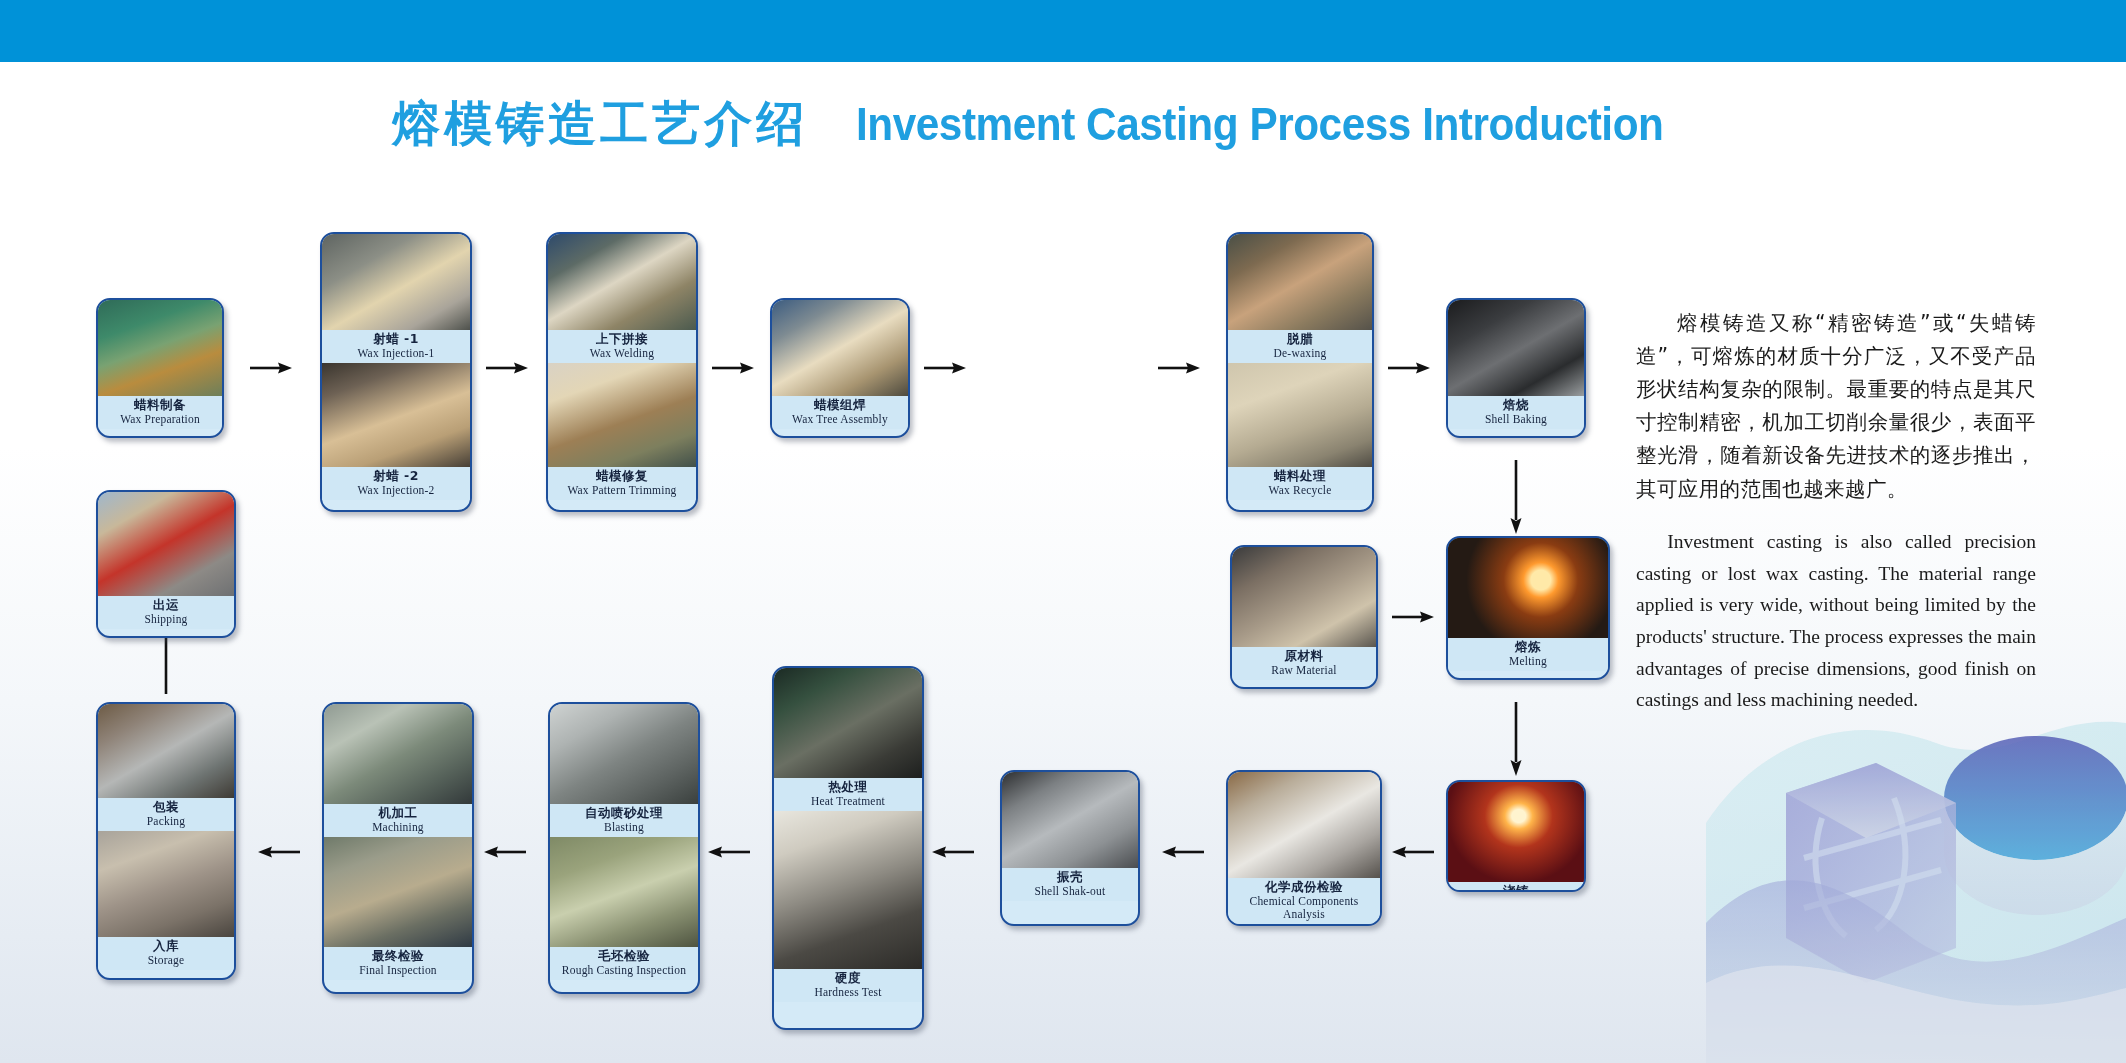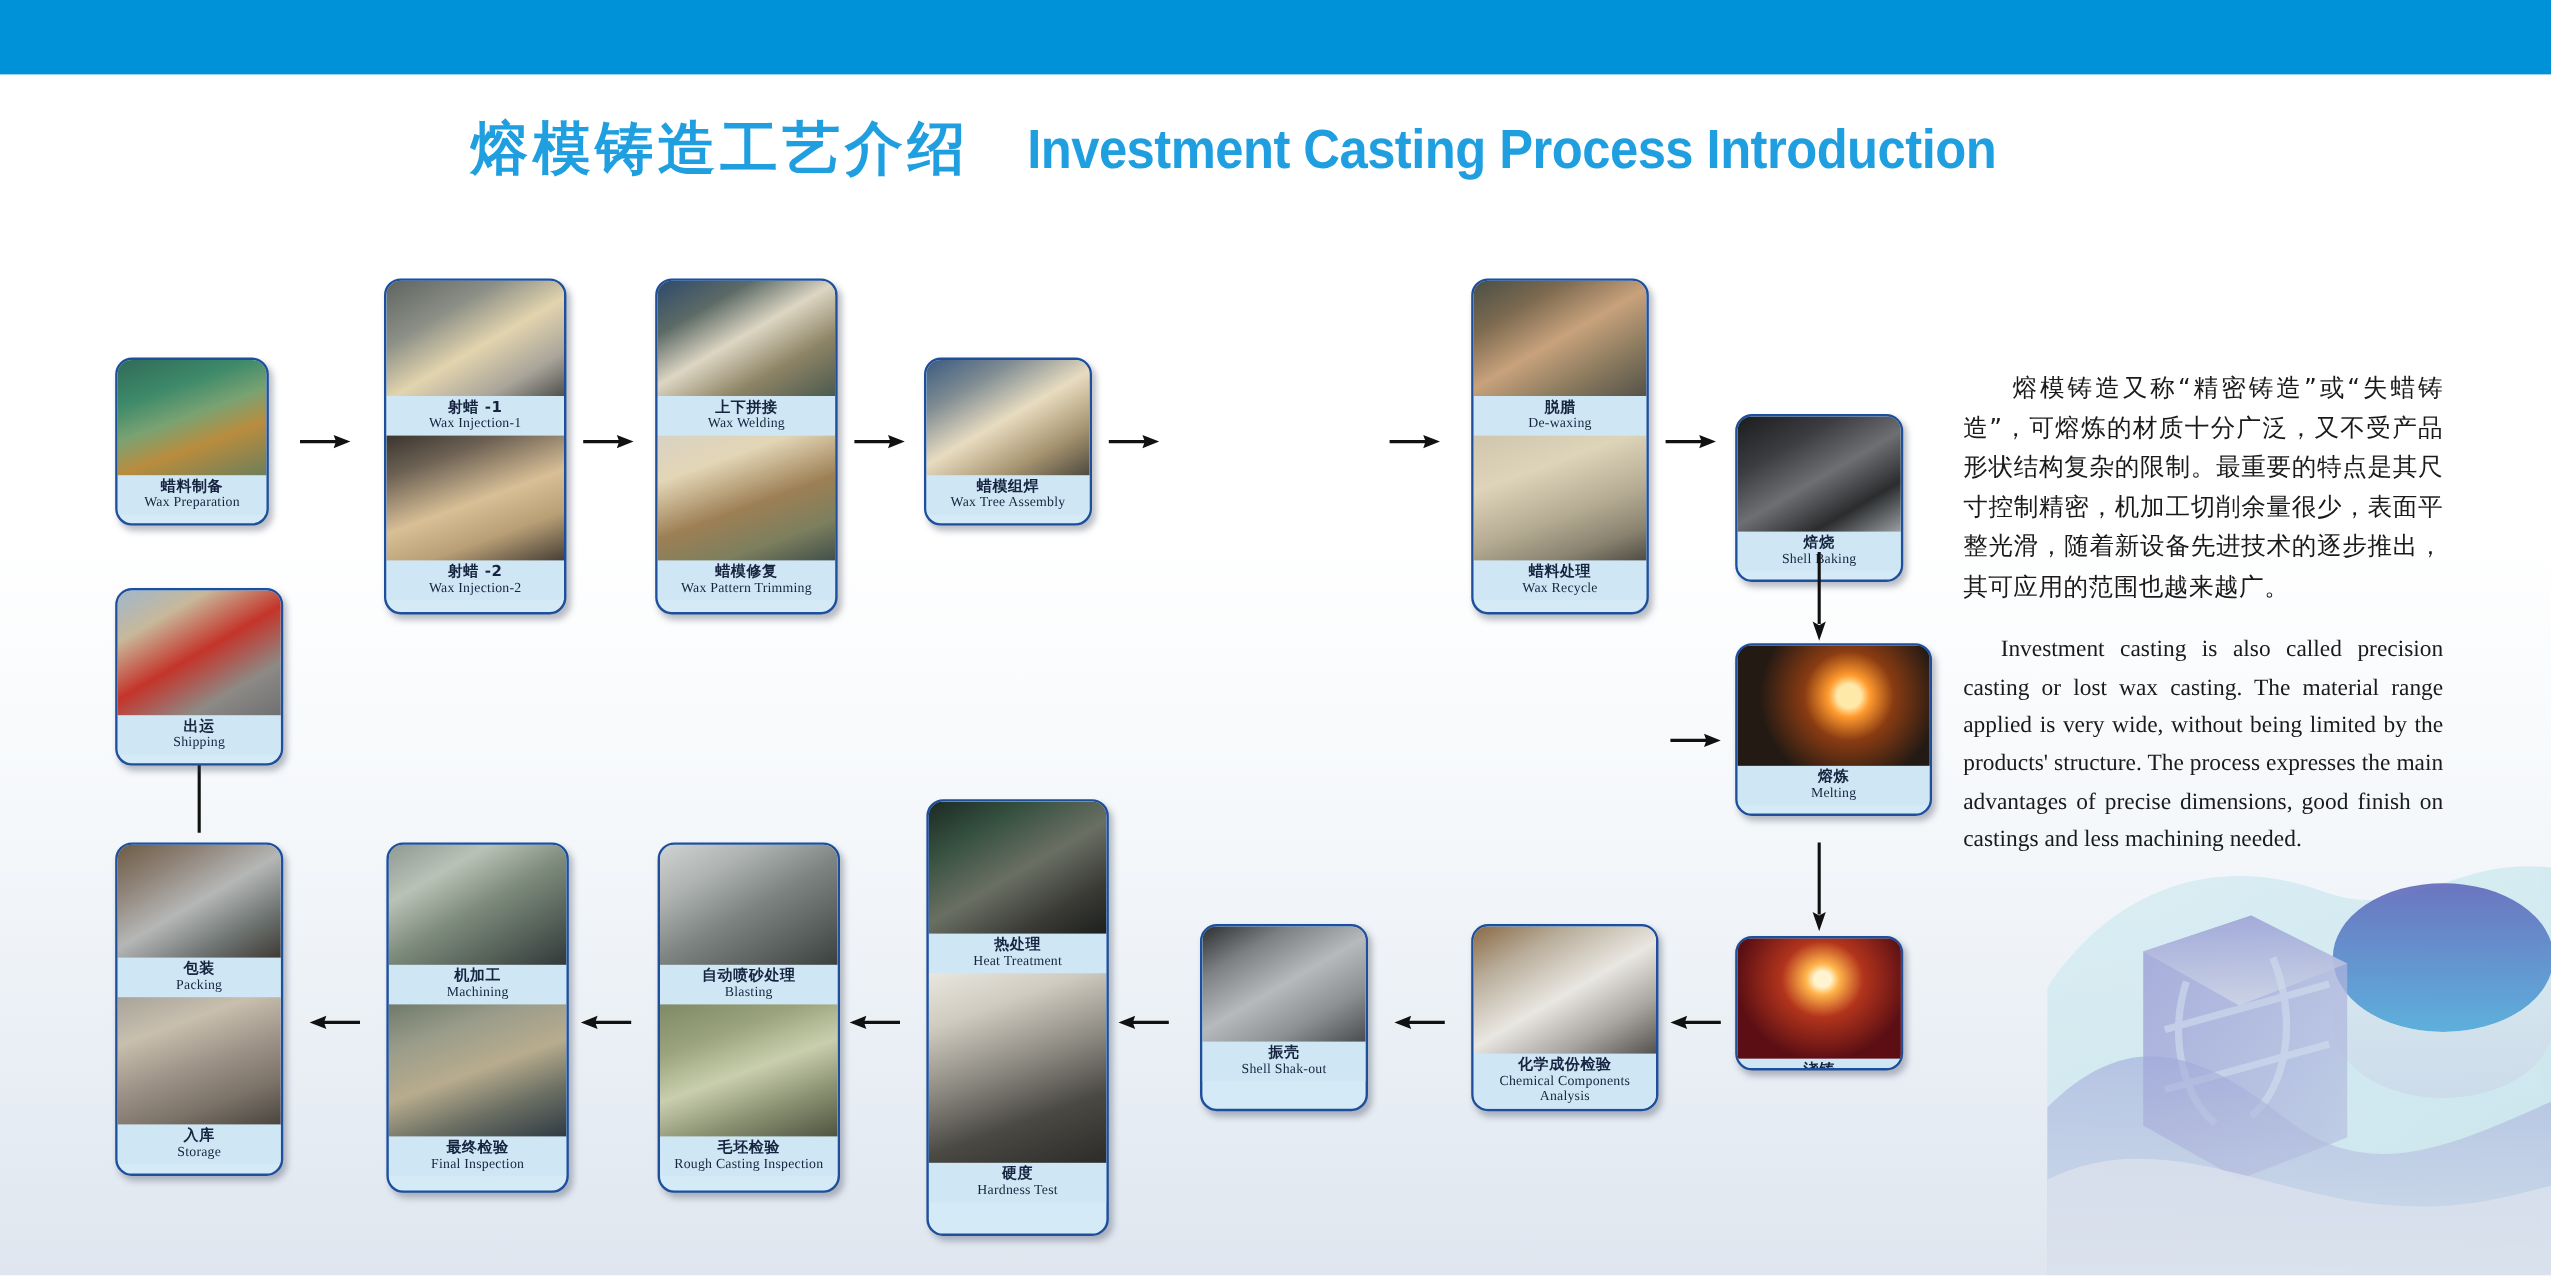--- a/index.html
+++ b/index.html
@@ -239,35 +239,42 @@
     </div>
   </div>
 
   <div class="arrow" style="left:1386px;top:358px;">
     <svg width="46" height="20" viewBox="0 0 46 20">
         <path d="M2 10 H34" stroke="#111" stroke-width="2.6"></path>
         <path d="M44 10 L30 4.5 L32 10 L30 15.5 Z" fill="#111"></path>
       </svg>
   </div>
 
-  <div class="card" style="left:1446px;top:298px;width:140px;height:140px;margin-top:47px;">
+  <div class="card" style="left:1446px;top:298px;width:140px;height:140px;">
     <div class="photo" style="height:96px;background-image:linear-gradient(150deg,#1b1c1e 0%,#3b3d40 28%,#6d6f72 52%,#2a2c2e 76%,#9a9ea0 100%);"></div>
     <div class="cap">
       <span class="cn">焙烧</span>
       <span class="en">Shell Baking</span>
     </div>
   </div>
 
   <div class="arrow" style="left:1506px;top:458px;">
     <svg width="20" height="78" viewBox="0 0 20 78">
         <path d="M10 2 V62" stroke="#111" stroke-width="2.6"></path>
         <path d="M10 76 L4.5 60 L10 63 L15.5 60 Z" fill="#111"></path>
       </svg>
   </div>
 
+  <div class="card" style="left:1230px;top:545px;width:148px;height:144px;">
+    <div class="photo" style="height:100px;background-image:linear-gradient(150deg,#3a3b3c 0%,#7b6f63 26%,#a79a88 52%,#cfc3ab 74%,#5a564f 100%);"></div>
+    <div class="cap">
+      <span class="cn">原材料</span>
+      <span class="en">Raw Material</span>
+    </div>
+  </div>
 
   <div class="arrow" style="left:1390px;top:607px;">
     <svg width="46" height="20" viewBox="0 0 46 20">
         <path d="M2 10 H34" stroke="#111" stroke-width="2.6"></path>
         <path d="M44 10 L30 4.5 L32 10 L30 15.5 Z" fill="#111"></path>
       </svg>
   </div>
 
   <div class="card" style="left:1446px;top:536px;width:164px;height:144px;">
     <div class="photo" style="height:100px;background-image:radial-gradient(circle at 58% 42%,#ffe9a8 0 9%,#ff9a2e 16%,#8a3c12 34%,#241a14 68%),linear-gradient(150deg,#1a1512 0%,#3a2a1c 100%);"></div>

